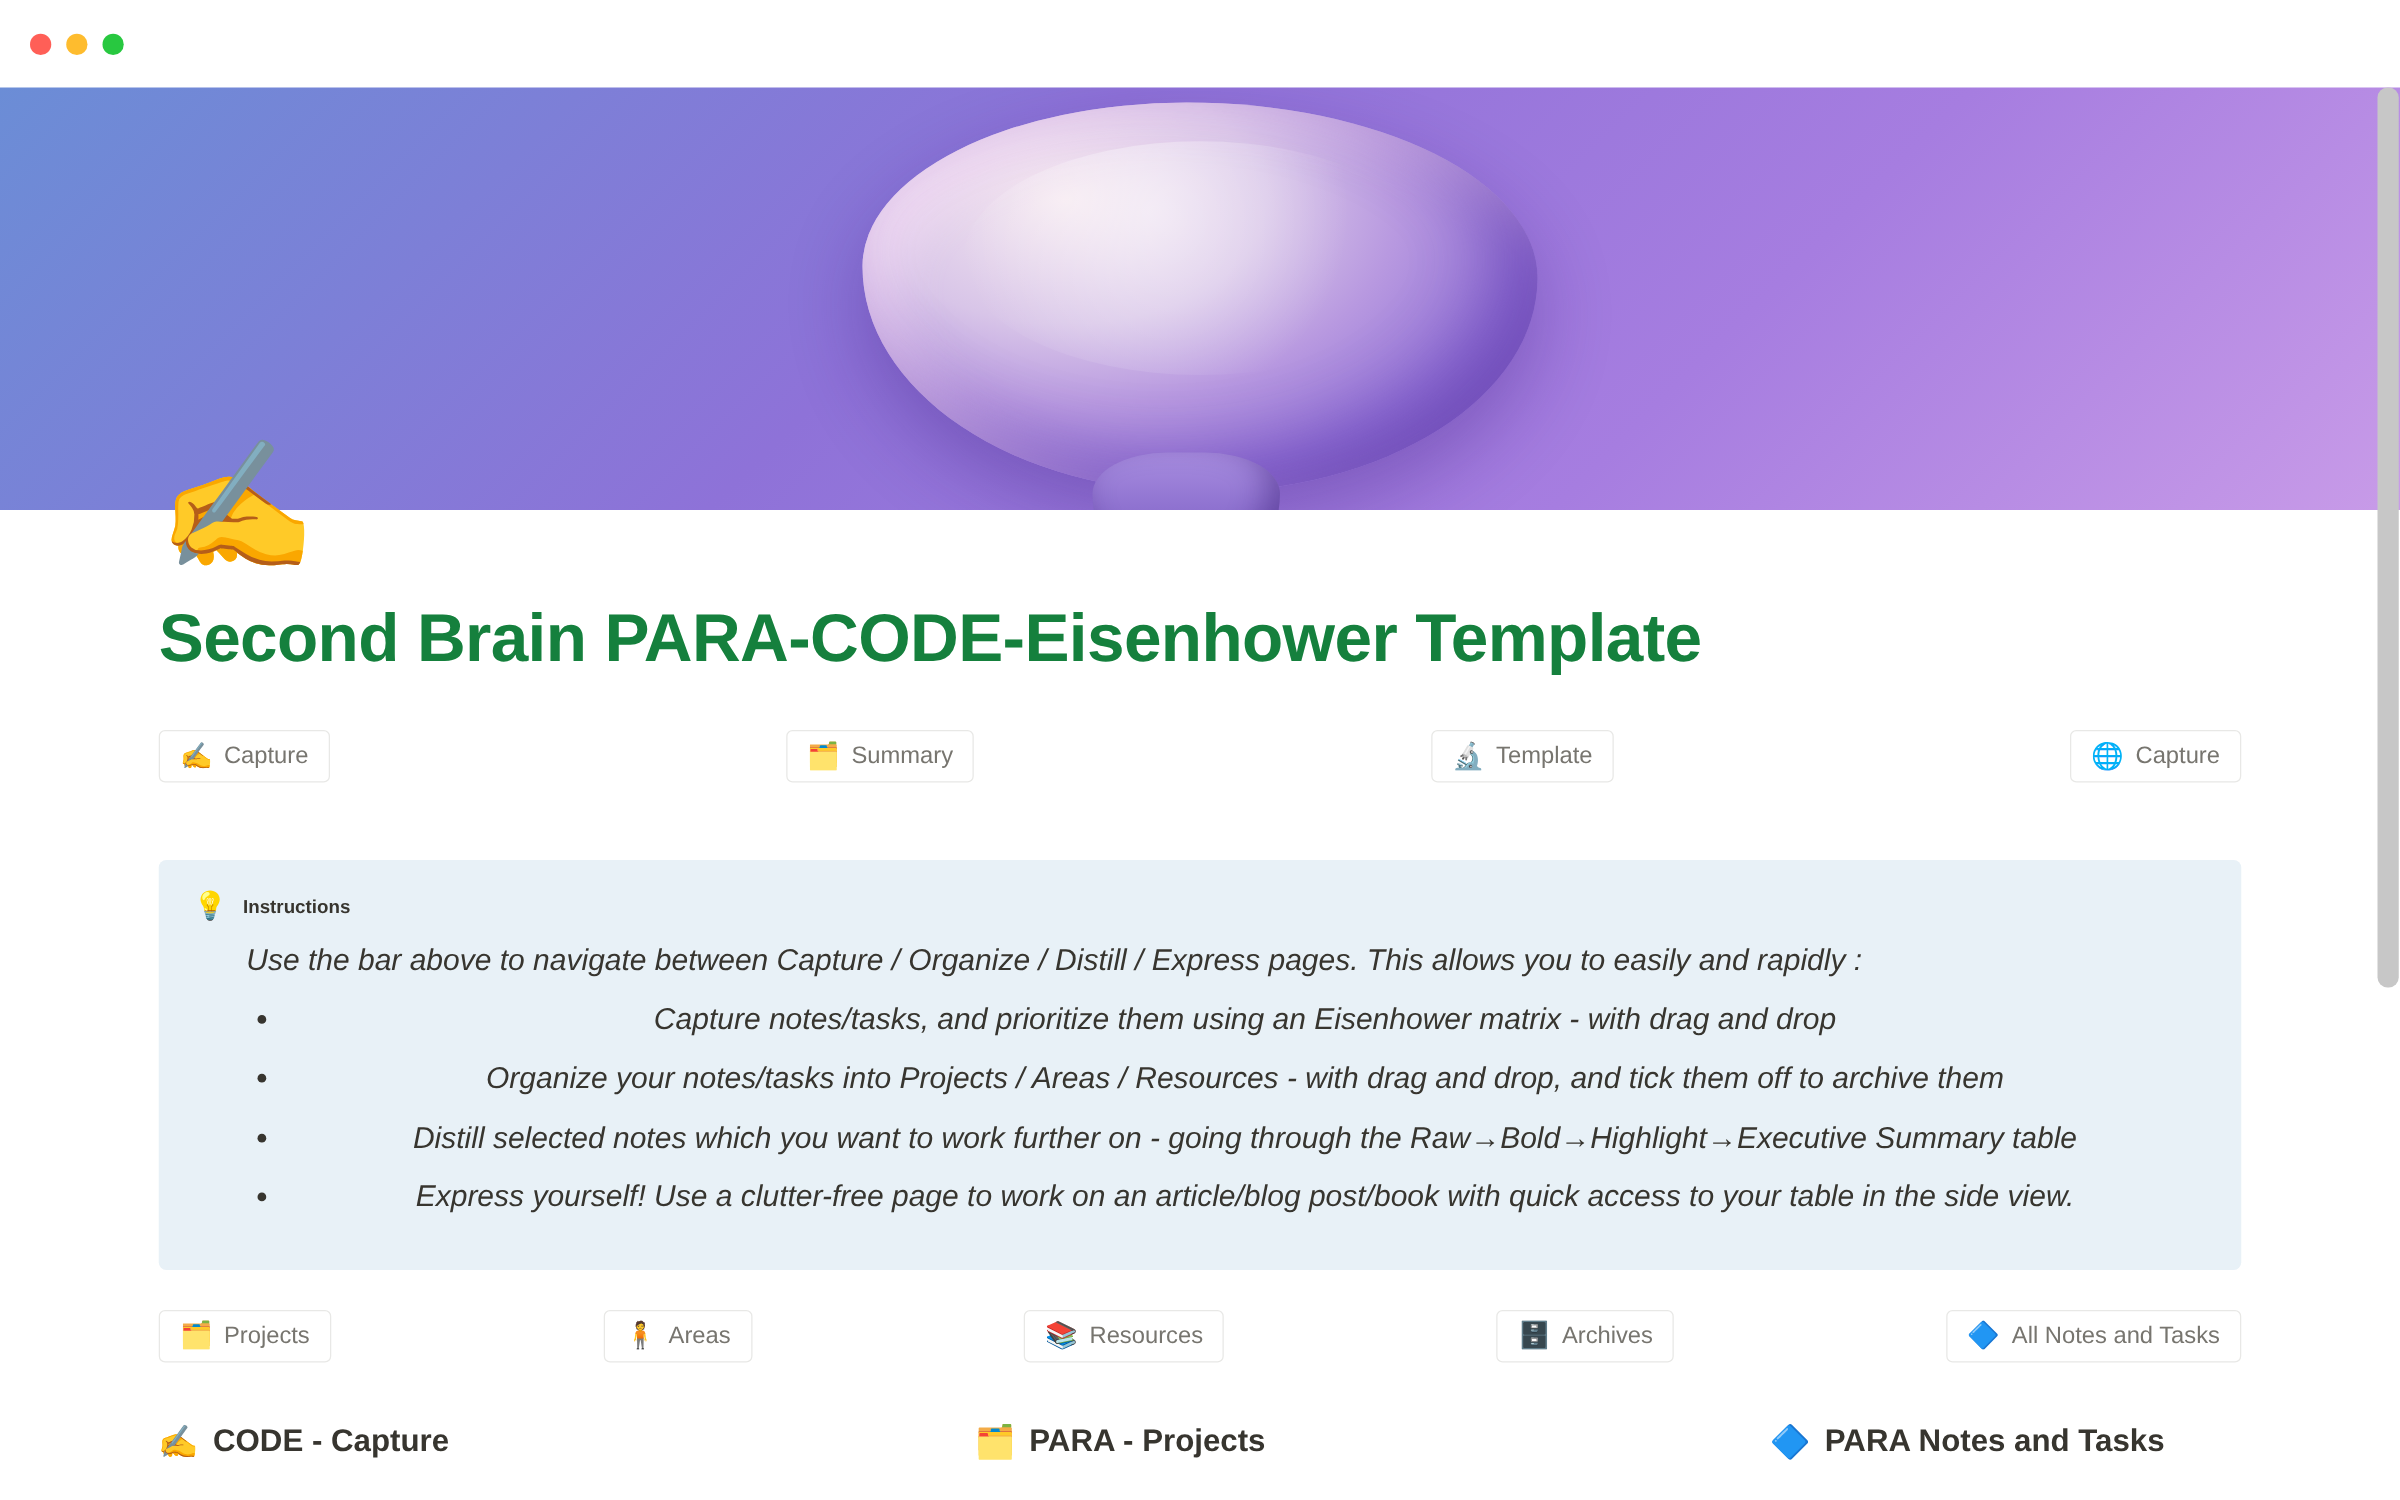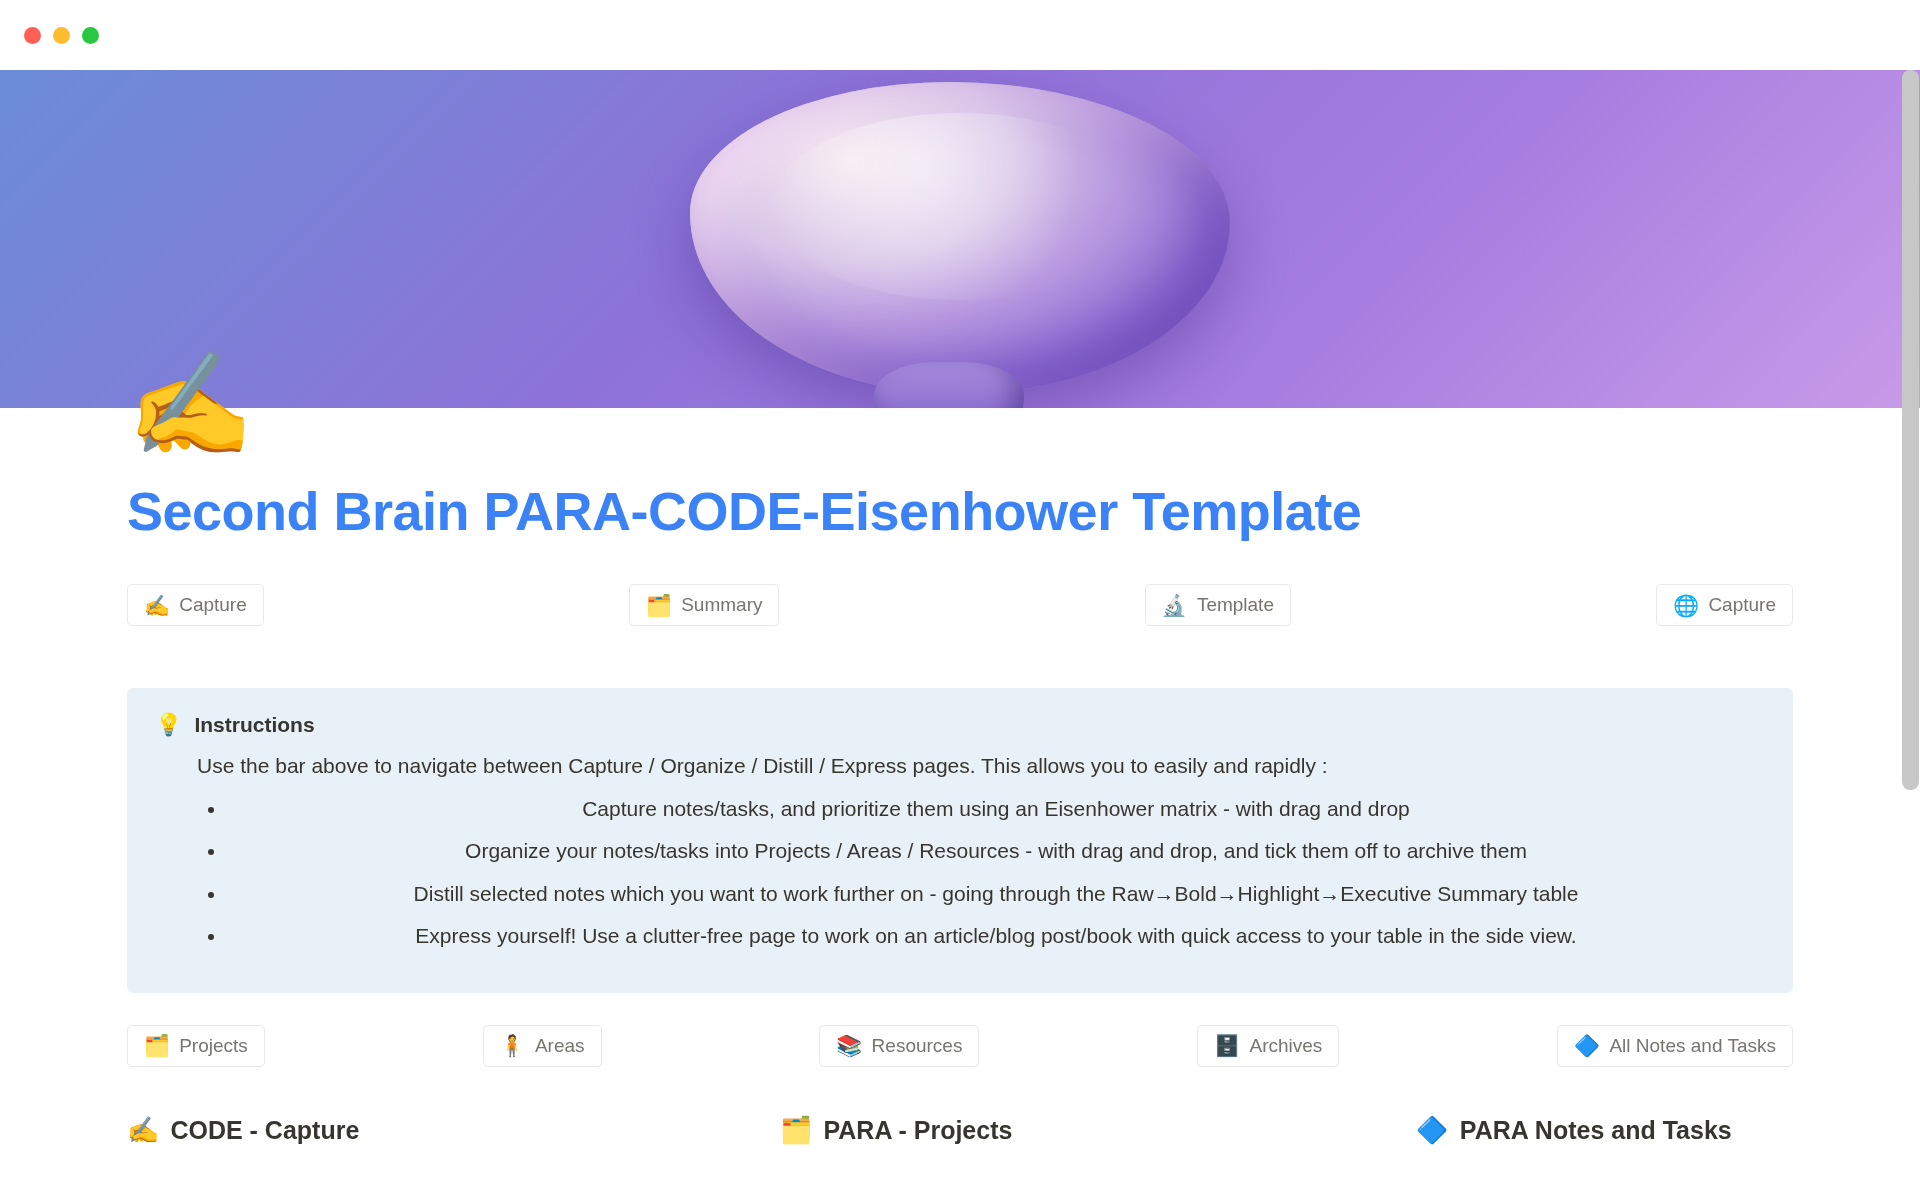--- a/index.html
+++ b/index.html
@@ -81,21 +81,21 @@
       top: -54px;
       left: 127px;
       font-size: 102px;
       line-height: 1;
       z-index: 10;
     }
     .page-title {
       padding-top: 72px;
       font-size: 54px;
       font-weight: 700;
-      color: #3b82f6;
+      color: #15803d;
       letter-spacing: -0.5px;
     }
     .nav-row {
       display: flex;
       justify-content: space-between;
       margin-top: 42px;
       gap: 20px;
     }
     .nav-chip {
       display: inline-flex;
@@ -124,26 +124,27 @@
       display: flex;
       align-items: center;
       gap: 12px;
       margin-bottom: 12px;
     }
     .callout-header .bulb {
       font-size: 22px;
     }
     .callout-header .title {
       font-weight: 600;
-      font-size: 21px;
+      font-size: 15px;
     }
     .callout-body {
       padding-left: 42px;
-      font-size: 21px;
+      font-size: 24px;
       line-height: 1.55;
+      font-style: italic;
     }
     .callout-body p { margin: 8px 0; }
     .callout-body ul {
       list-style: disc;
       padding-left: 30px;
       margin: 6px 0;
     }
     .callout-body li {
       margin: 10px 0;
       text-align: center;

